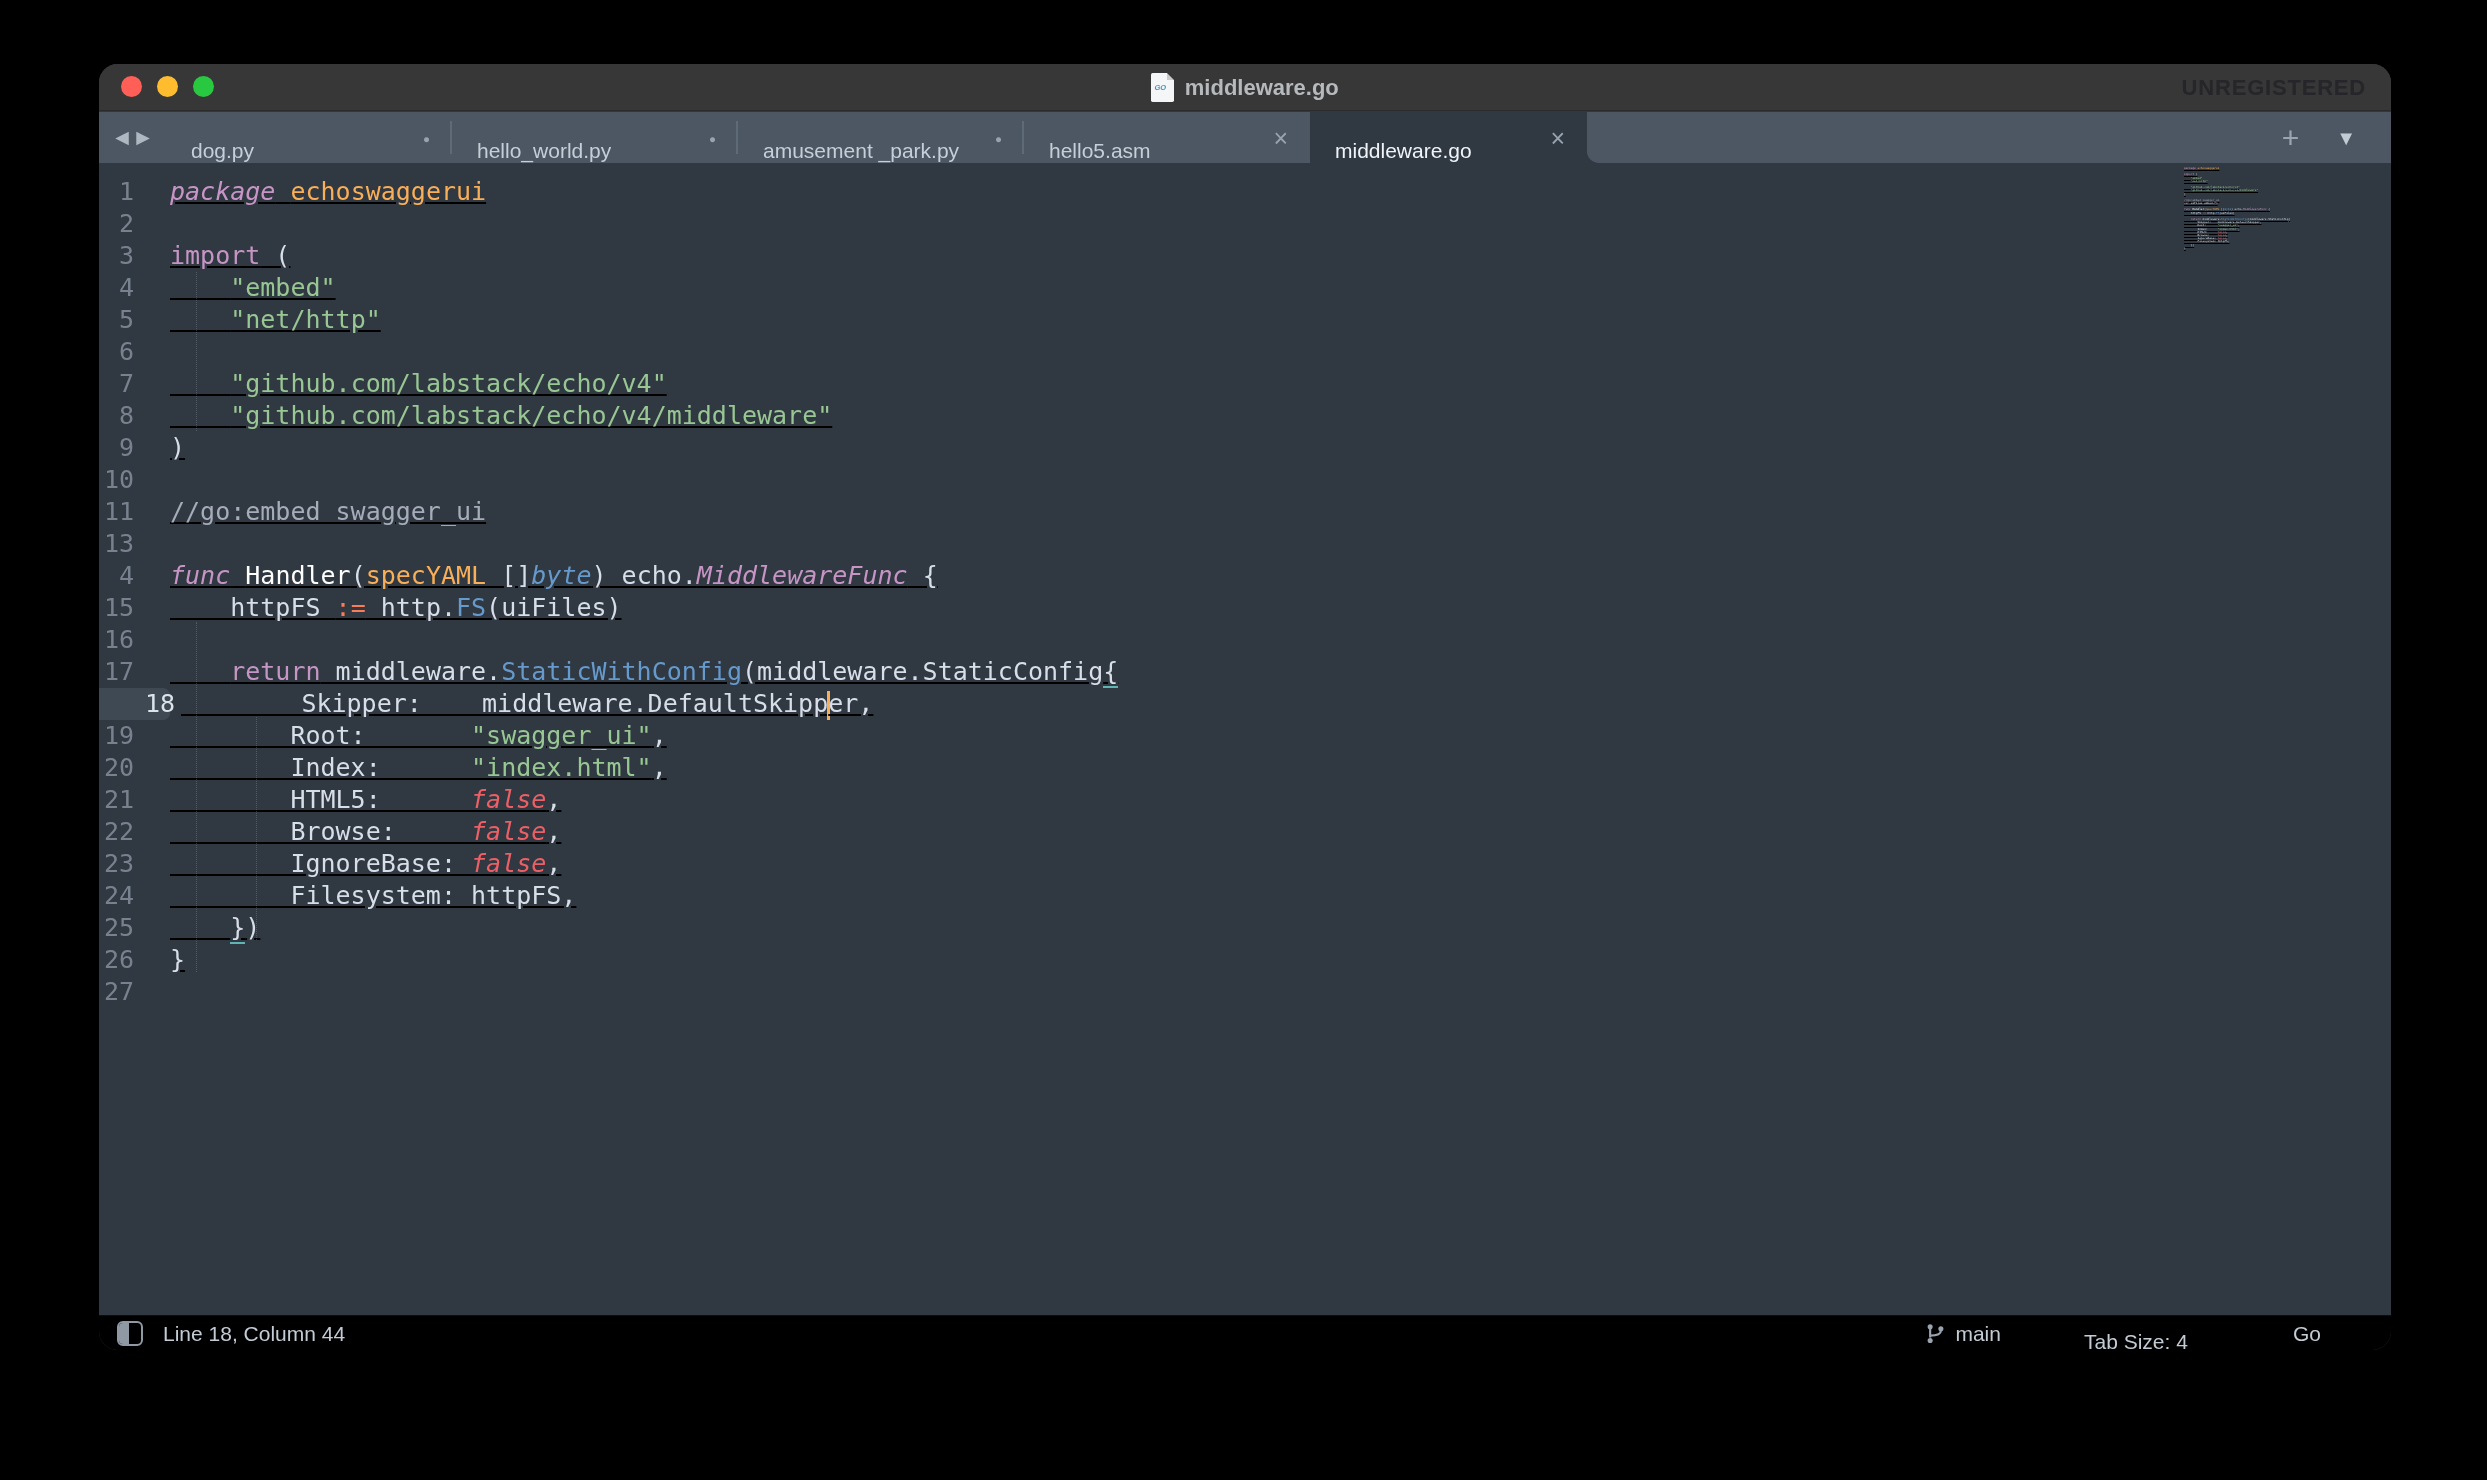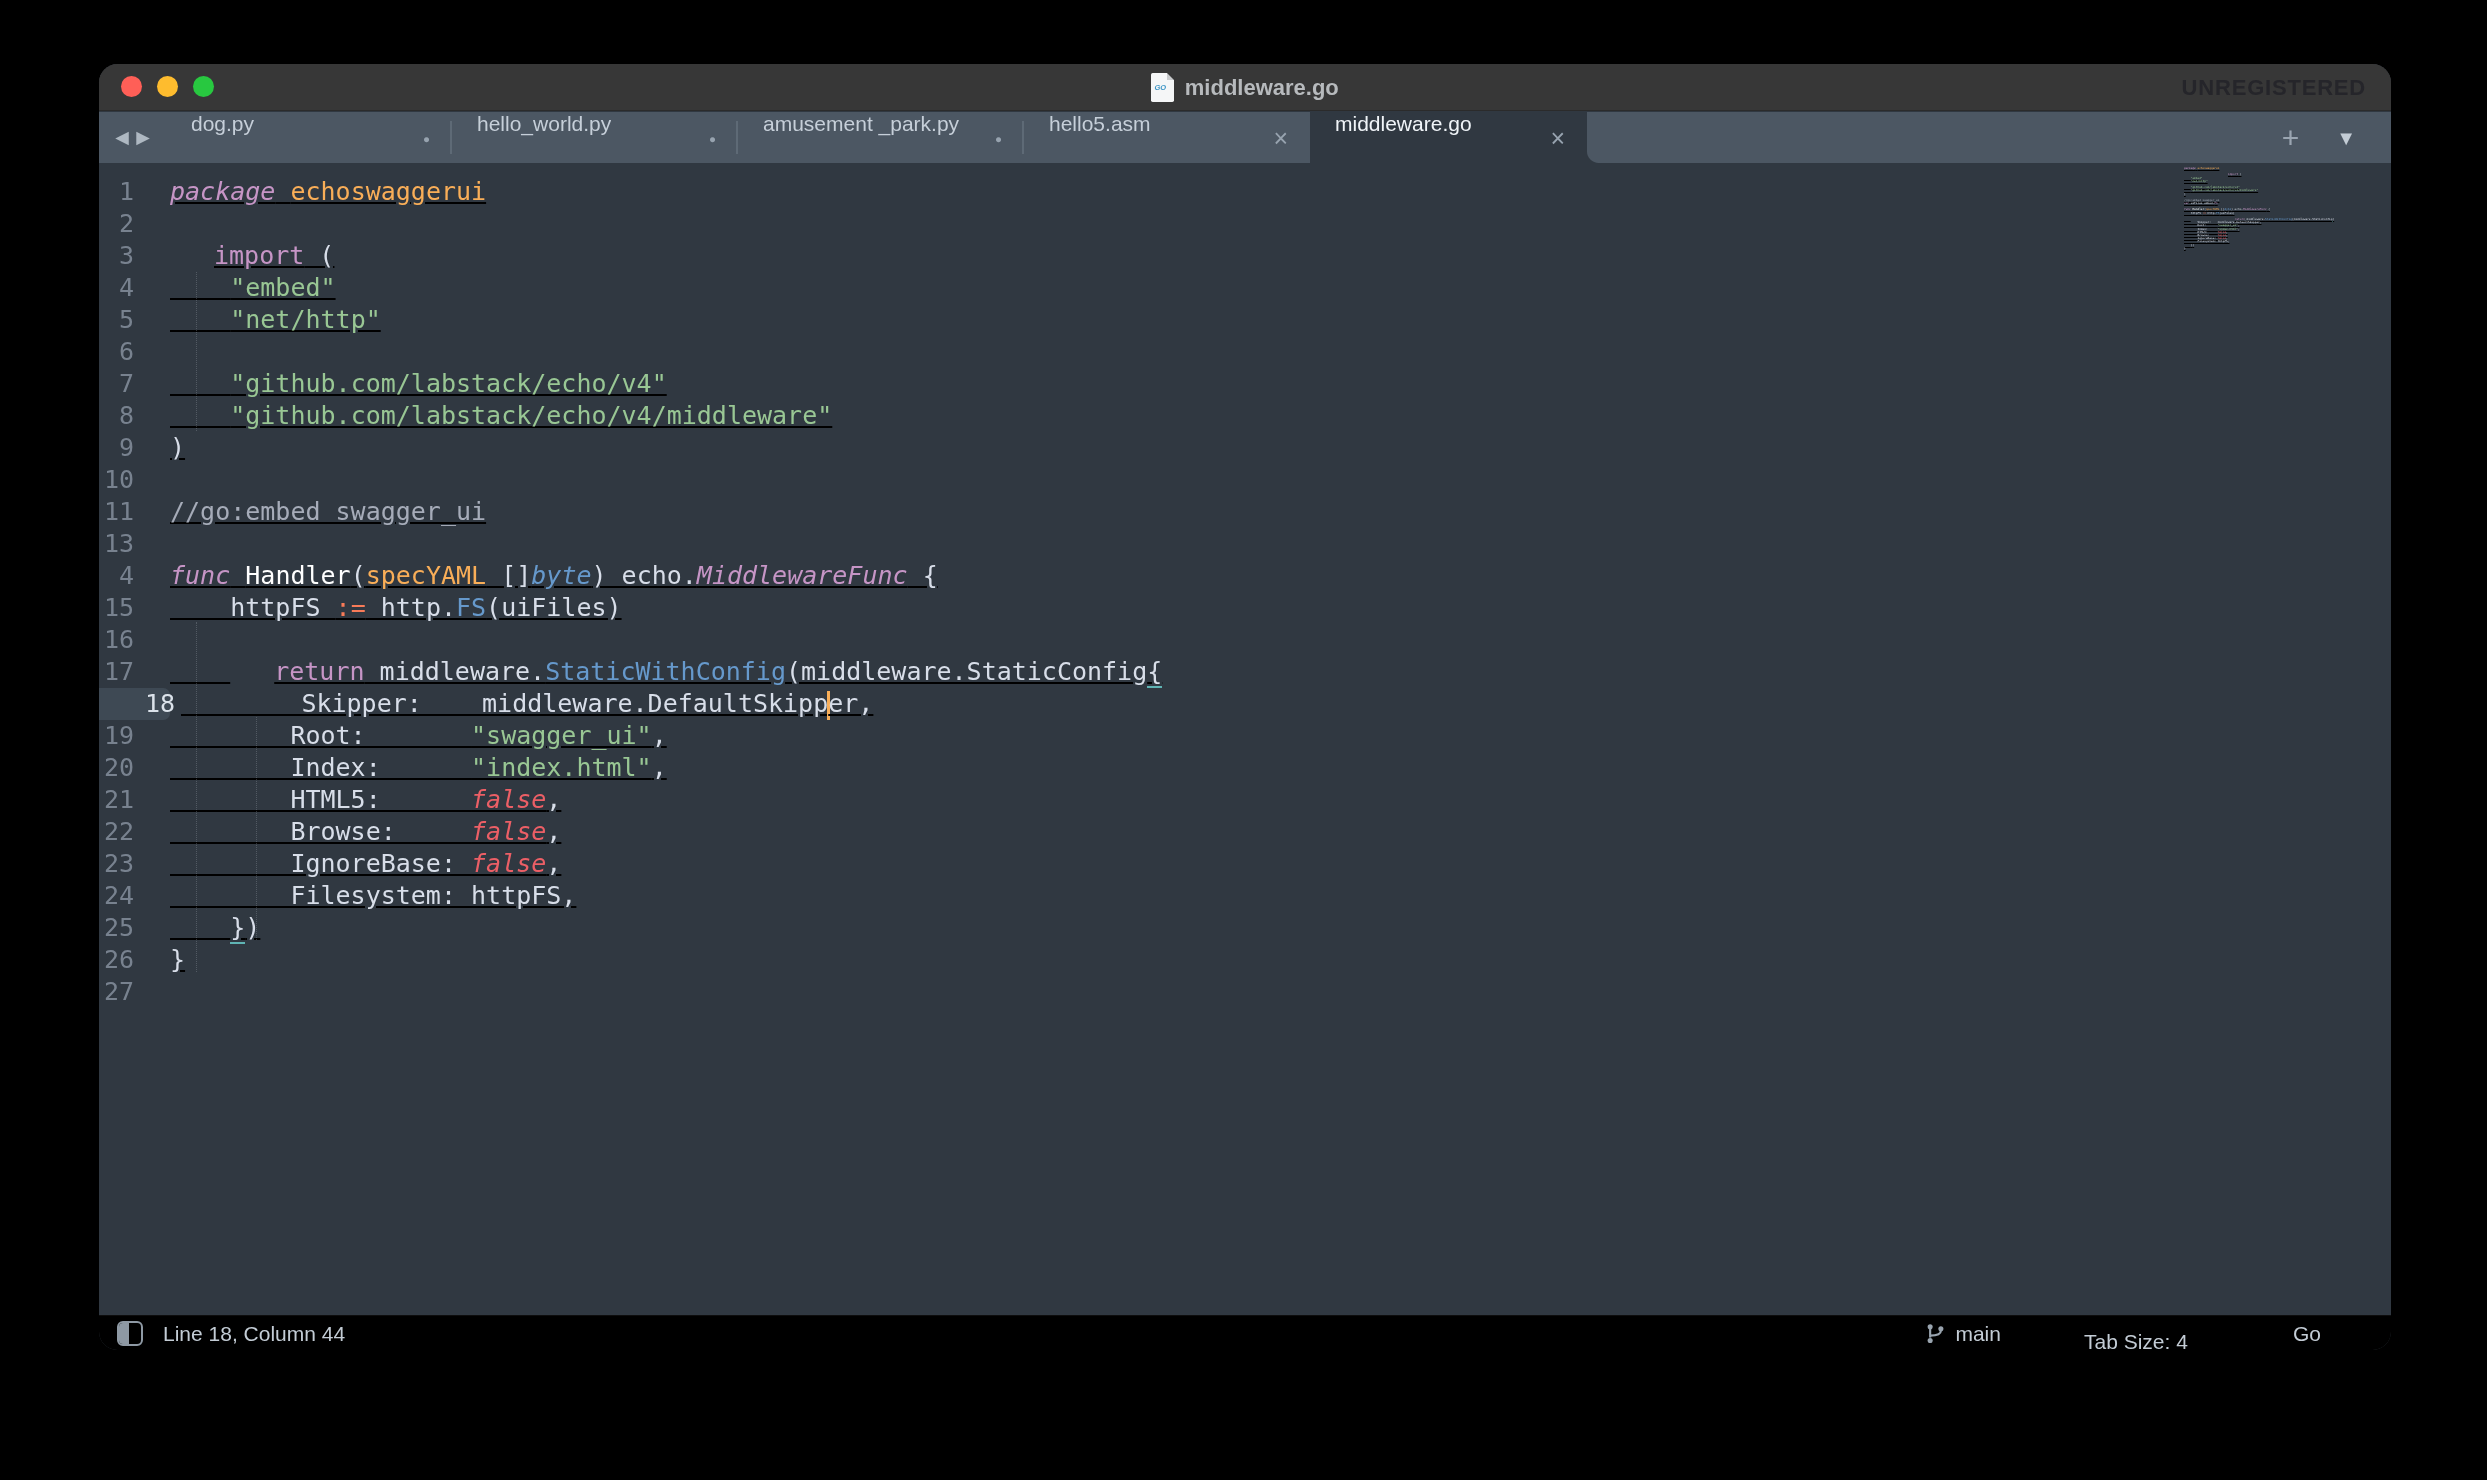--- a/index.html
+++ b/index.html
@@ -26,21 +26,21 @@
   .win-title { font-size:22px; font-weight:600; color:#b7babd; }
   .unregistered { position:absolute; right:25px; top:0; height:47px; display:flex; align-items:center;
                   font-size:22px; font-weight:600; letter-spacing:0.8px; color:#25252a; }
 
   
   .tabbar { position:absolute; left:0; top:48px; width:100%; height:51px;
             display:flex; align-items:stretch; background:#303841; }
   .tab-nav { width:67px; background:#4c5763; display:flex; align-items:center;
              justify-content:center; gap:7.5px; }
   .tab-nav .arr { font-size:17.6px; color:#aeb8c2; line-height:1; cursor:default; }
-  .tab { position:relative; width:286px; background:#4c5763; display:flex; align-items:flex-start;
+  .tab { position:relative; width:286px; background:#4c5763; display:flex; align-items:flex-end;
          padding-left:25px; }
   .tab .tab-label { font-size:21px; color:#c6cfd9; white-space:nowrap; overflow:hidden; }
   .tab .indicator { position:absolute; right:22px; top:50%; transform:translateY(-50%);
                     color:#97a3af; }
   .tab .indicator.dot { font-size:11.7px; }
   .tab .indicator.close { font-size:25px; }
   .tab.sep::after { content:""; position:absolute; right:0; top:9.2px; bottom:9.2px;
                     width:1.7px; background:#5e6a76; }
   .tab.active { width:277px; background:#303841; }
   .tab.active .tab-label { color:#f0f4f8; }
@@ -54,21 +54,21 @@
   
   .editor { position:absolute; left:0; top:99px; right:0; bottom:35px;
             background:#303841; padding-top:13.4px;
             font-family:"DejaVu Sans Mono", monospace; font-size:25px; }
   .row { height:32px; line-height:32px; white-space:pre; }
   .ln { display:inline-block; width:60px; padding-right:25px; text-align:right;
         color:#78828f; }
   .row.active .ln { background:#3e4954; color:#dbe2ea; border-radius:0 6.7px 6.7px 0;padding-left:46px; }
   .codeseg { margin-left:11px;text-decoration:underline; }
   .w  { color:#d8dee9; }
-  .p  { color:#c695c6;margin-left:44px; }
+  .p  { color:#c695c6; }
   .pi { color:#c695c6; font-style:italic; }
   .o  { color:#f9ae58; }
   .g  { color:#99c794; }
   .t  { color:#ffffff; }
   .b  { color:#6699cc; }
   .bi { color:#6699cc; font-style:italic; }
   .r  { color:#ec5f66; font-style:italic; }
   .ro { color:#f97b58; }
   .c  { color:#a6acb9; }
   .wu { color:#d8dee9; border-bottom:2.5px solid #5fb4b4; }

